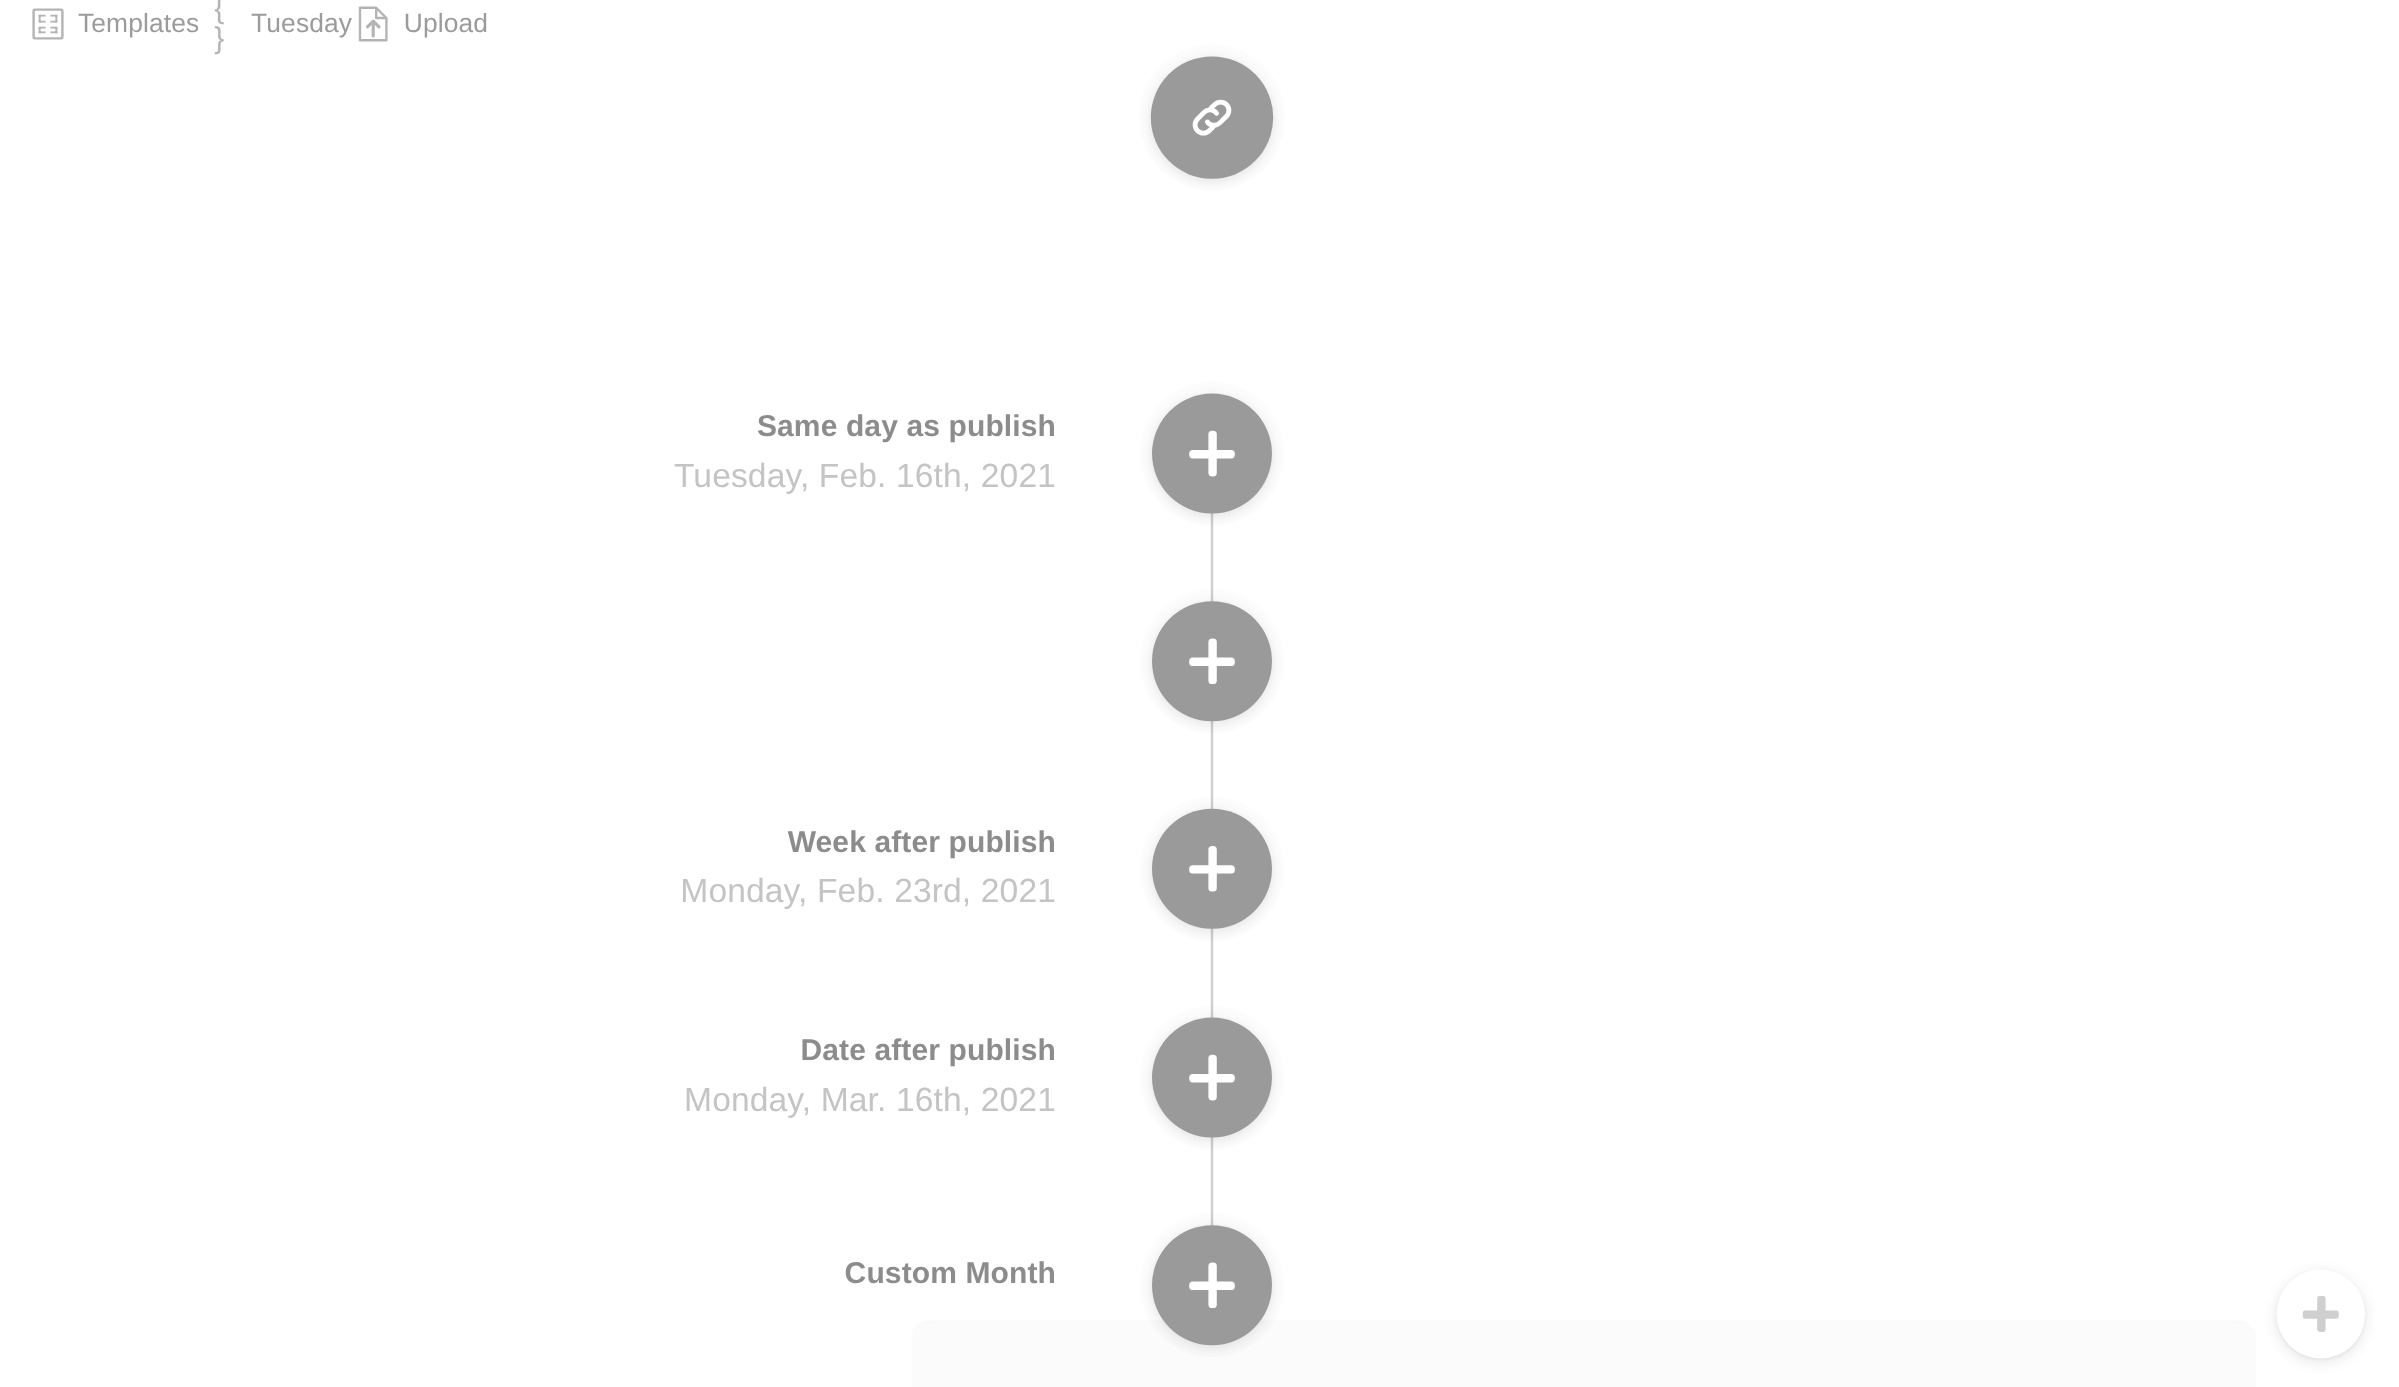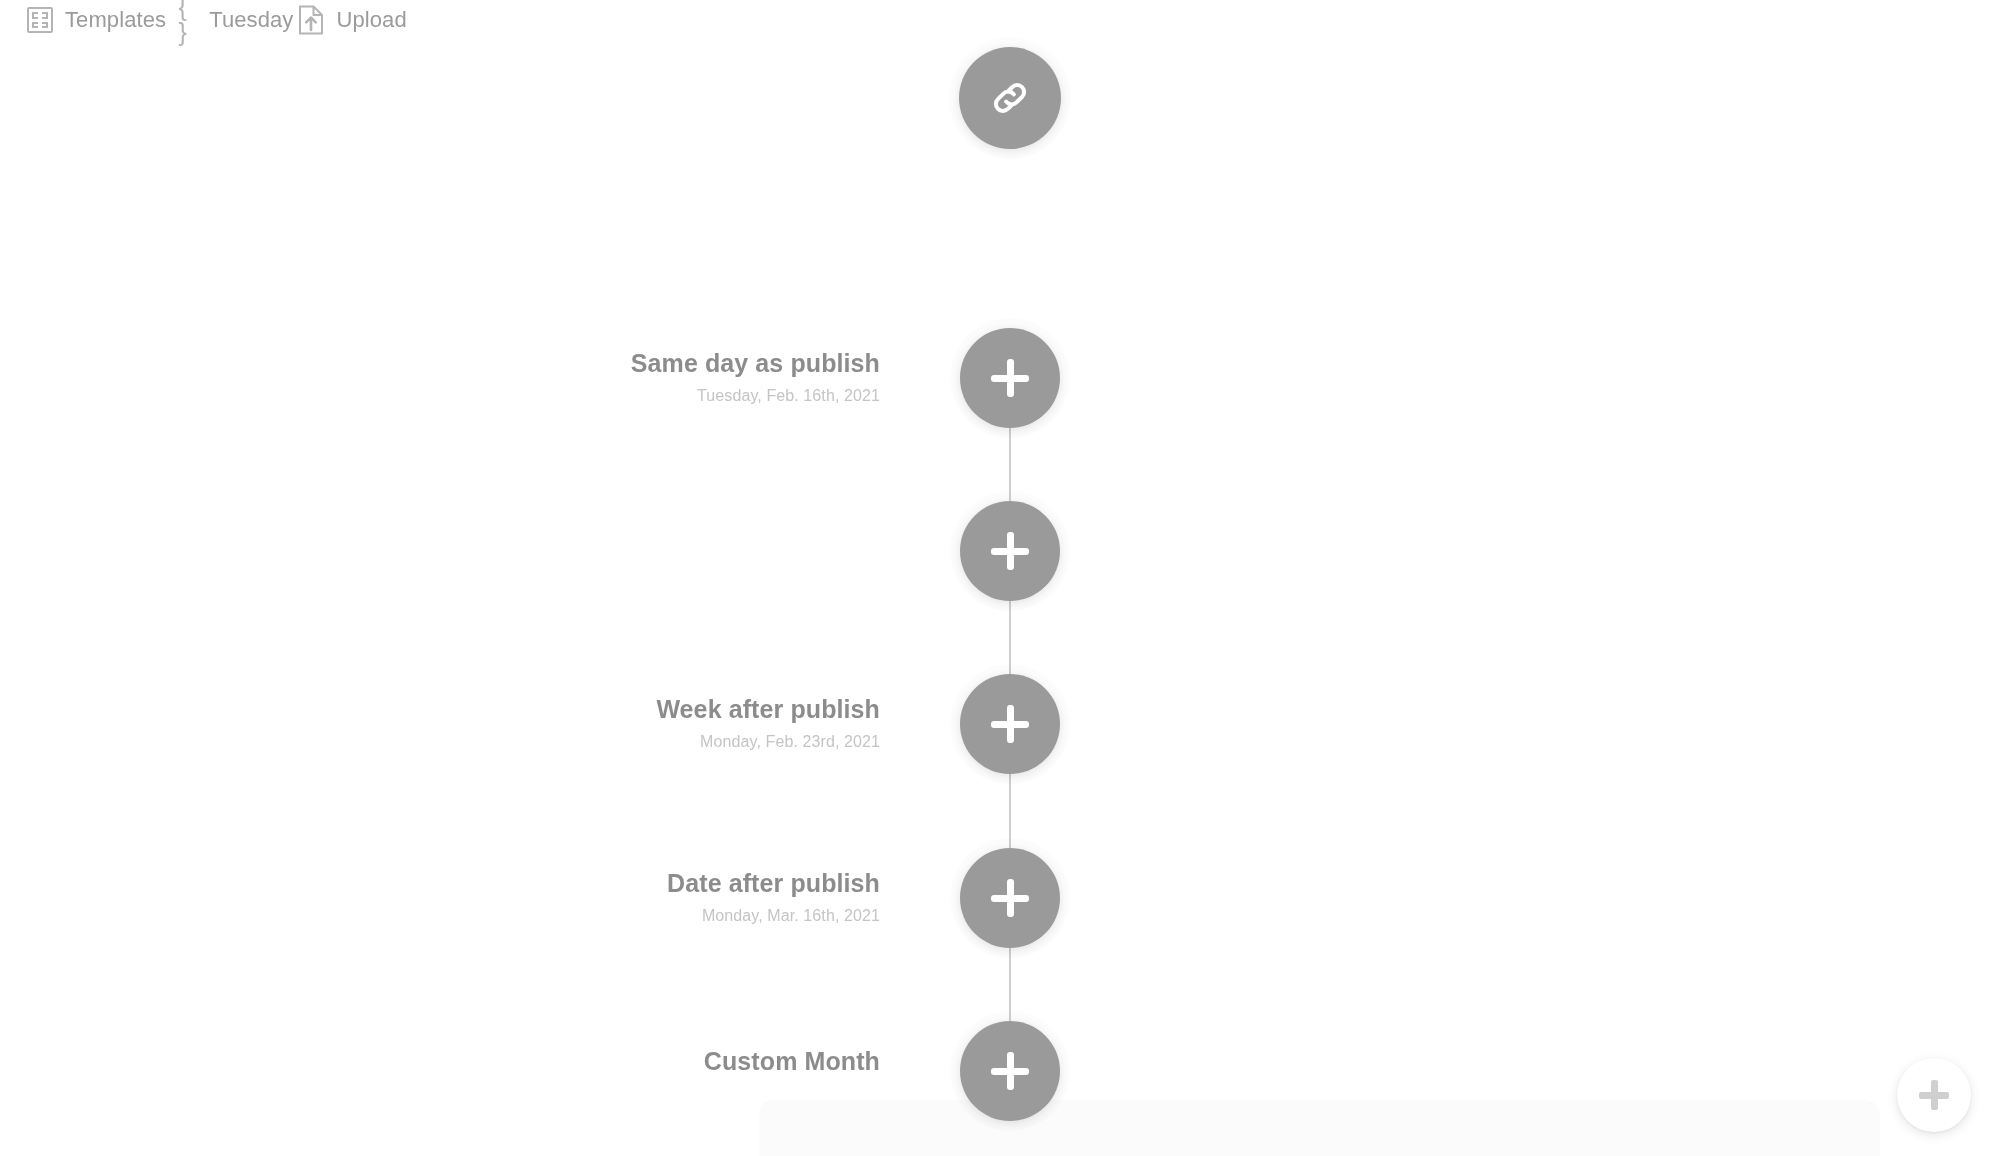--- a/index.html
+++ b/index.html
@@ -176,21 +176,21 @@
 
   .row-title {
     font-size: 25px;
     font-weight: bold;
     color: #8c8c8c;
     line-height: 1.25;
     letter-spacing: 0.1px;
   }
 
   .row-date {
-    font-size: 16px;
+    font-size: 28px;
     color: #c4c4c4;
     line-height: 1.3;
     margin-top: 7px;
     letter-spacing: 0.1px;
   }
 
   .row-label.no-date .row-title { line-height: 1.1; }
 
   
   .bottom-sheet {

